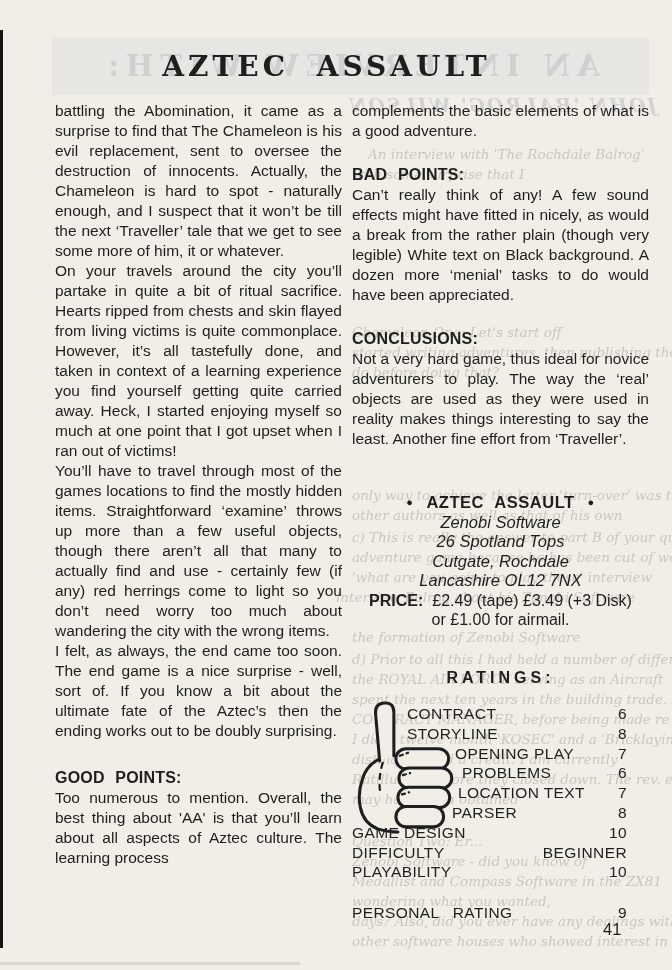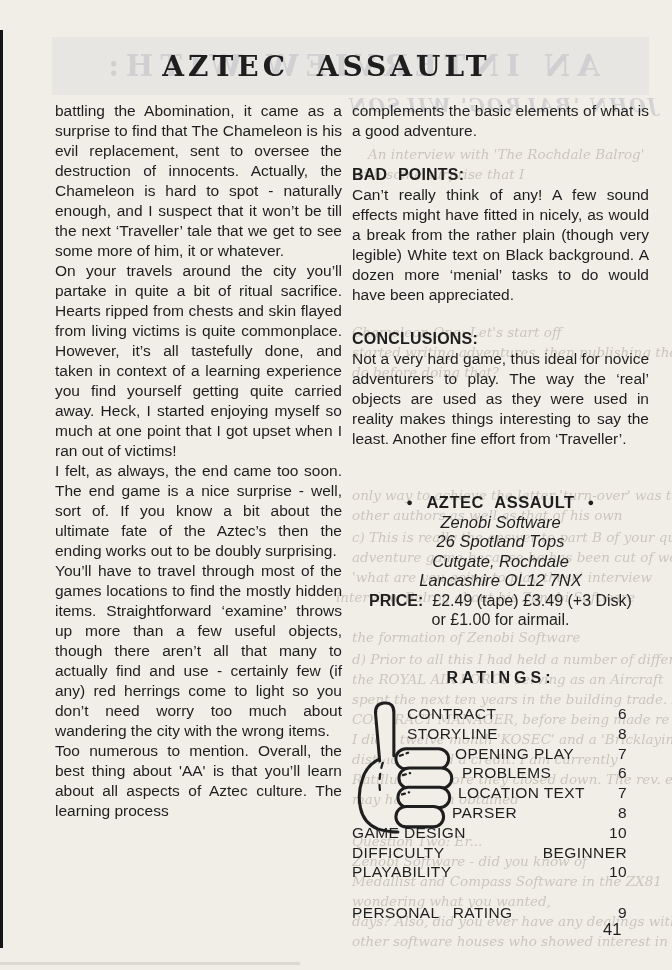--- a/index.html
+++ b/index.html
@@ -134,22 +134,23 @@
   <div class="ghost-subtitle">JOHN 'BALROG' WILSON</div>
 
   <div class="title-band">
     <div class="ghost-band-title">AN INTERVIEW WITH:</div>
     <h1 class="title">AZTEC ASSAULT</h1>
   </div>
 
   <div class="col col-left">
     <p>battling the Abomination, it came as a surprise to find that The Chameleon is his evil replacement, sent to oversee the destruction of innocents. Actually, the Chameleon is hard to spot - naturally enough, and I suspect that it won’t be till the next ‘Traveller’ tale that we get to see some more of him, it or whatever.</p>
     <p>On your travels around the city you’ll partake in quite a bit of ritual sacrifice. Hearts ripped from chests and skin flayed from living victims is quite commonplace. However, it’s all tastefully done, and taken in context of a learning experience you find yourself getting quite carried away. Heck, I started enjoying myself so much at one point that I got upset when I ran out of victims!</p>
+    <p>You’ll have to travel through most of the games locations to find the mostly hidden items. Straightforward ‘examine’ throws up more than a few useful objects, though there aren’t all that many to actually find and use - certainly few (if any) red herrings come to light so you don’t need worry too much about wandering the city with the wrong items.</p>
     <p>I felt, as always, the end came too soon. The end game is a nice surprise - well, sort of. If you know a bit about the ultimate fate of the Aztec’s then the ending works out to be doubly surprising.</p>
-    <p>You’ll have to travel through most of the games locations to find the mostly hidden items. Straightforward ‘examine’ throws up more than a few useful objects, though there aren’t all that many to actually find and use - certainly few (if any) red herrings come to light so you don’t need worry too much about wandering the city with the wrong items.</p>
+    <h2 class="subhead gp">GOOD POINTS:</h2>
     <p>Too numerous to mention. Overall, the best thing about 'AA' is that you’ll learn about all aspects of Aztec culture. The learning process</p>
   </div>
 
   <div class="col col-right">
     <p>complements the basic elements of what is a good adventure.</p>
     <h2 class="subhead">BAD POINTS:</h2>
     <p>Can’t really think of any! A few sound effects might have fitted in nicely, as would a break from the rather plain (though very legible) White text on Black background. A dozen more ‘menial’ tasks to do would have been appreciated.</p>
     <h2 class="subhead">CONCLUSIONS:</h2>
     <p>Not a very hard game, thus ideal for novice adventurers to play. The way the ‘real’ objects are used as they were used in reality makes things interesting to say the least. Another fine effort from ‘Traveller’.</p>
 

